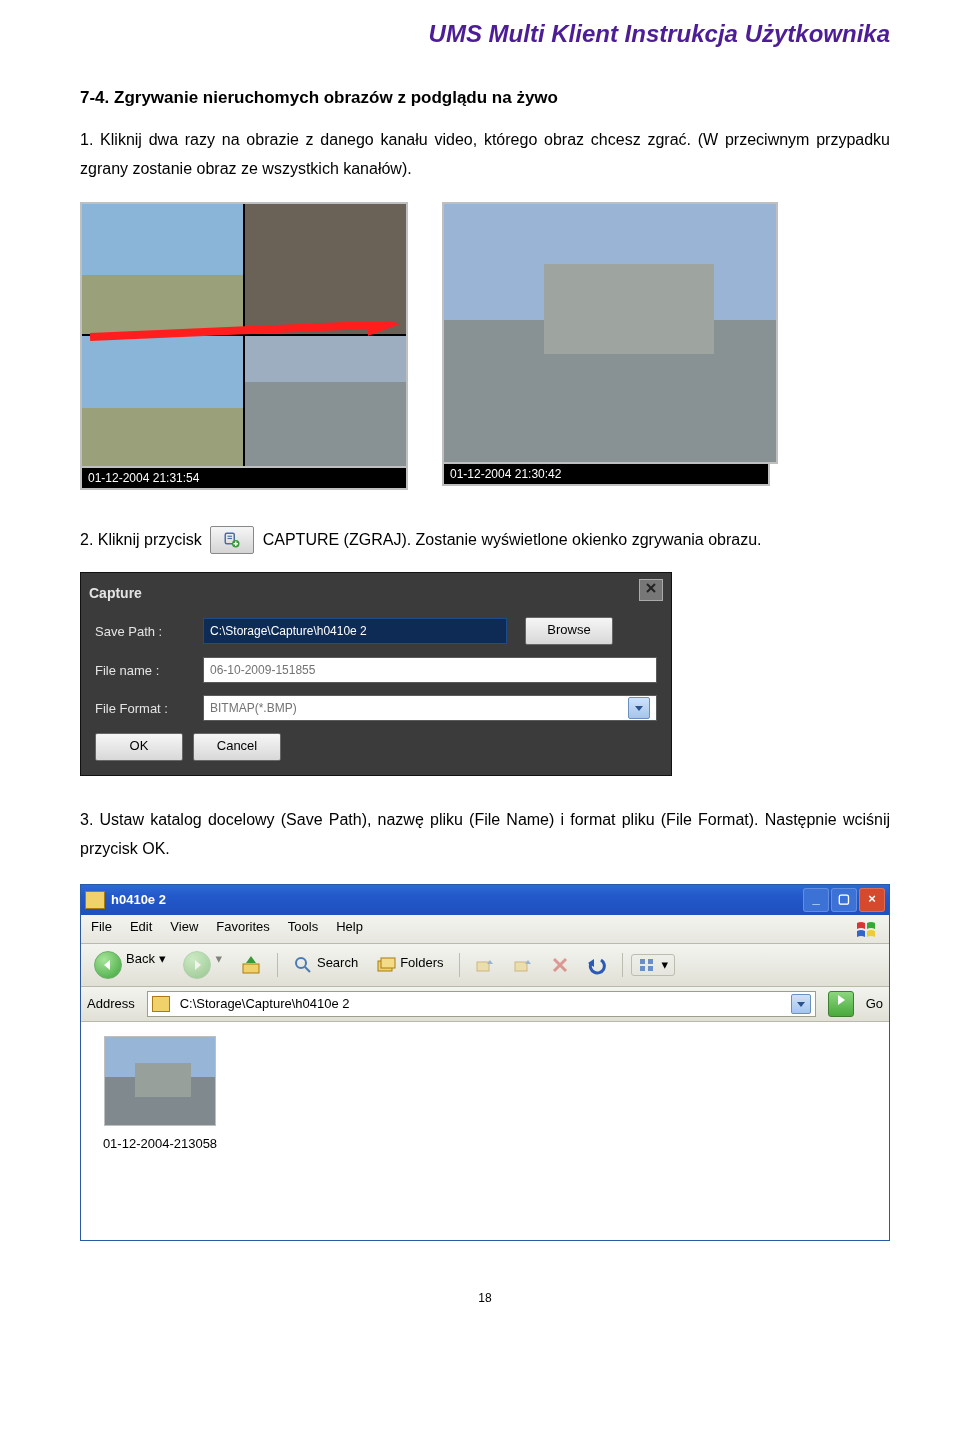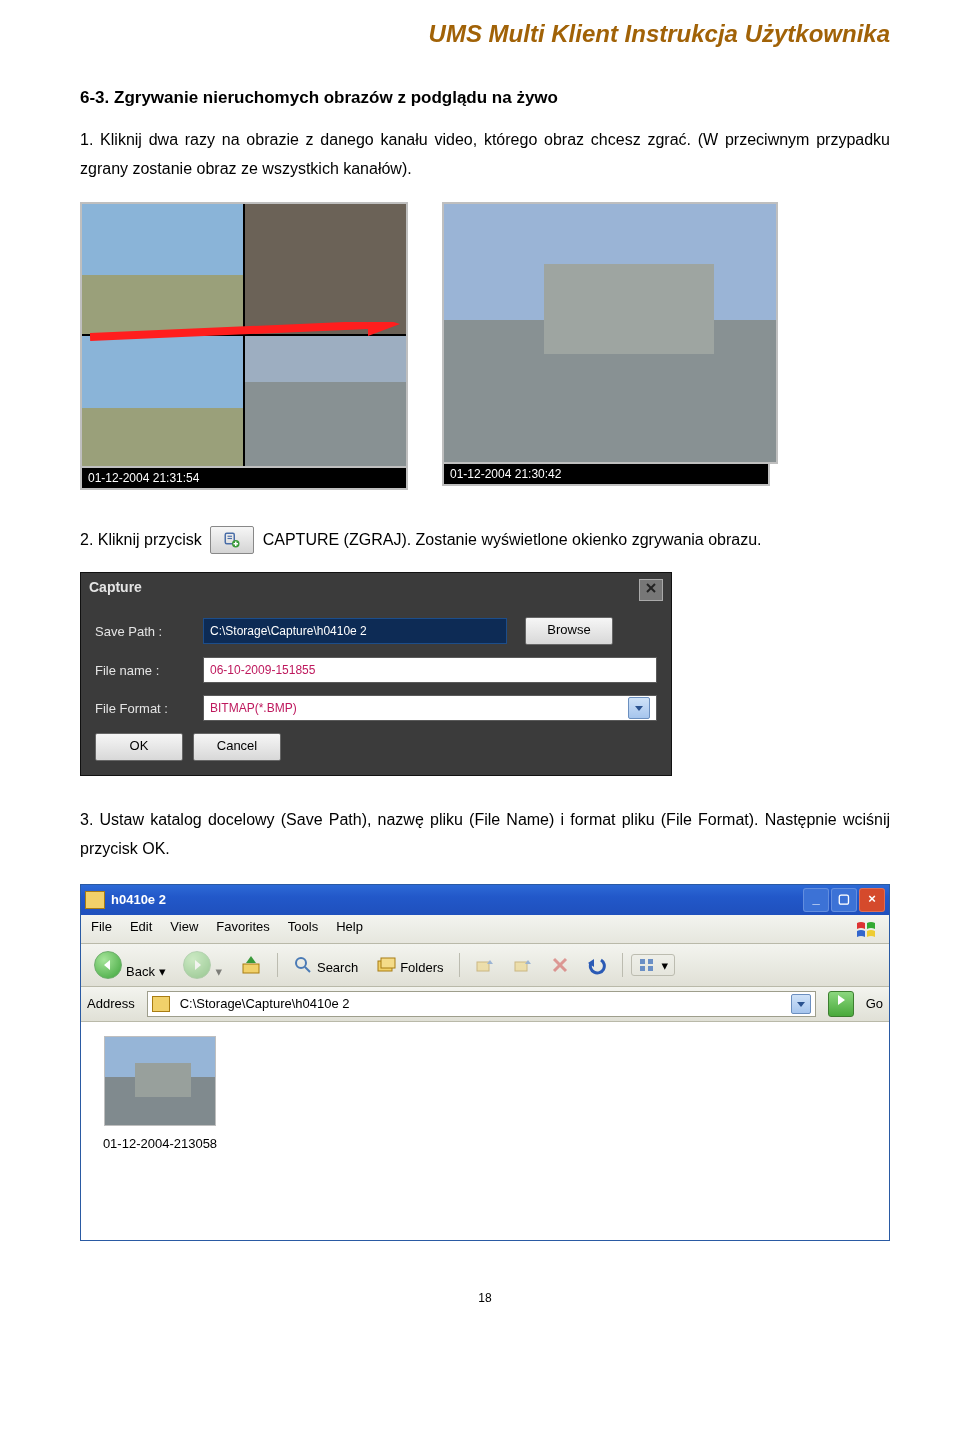--- a/index.html
+++ b/index.html
@@ -11,21 +11,21 @@
     color: #000;
     width: 960px;
   }
   .page {
     padding: 20px 70px 40px 80px;
   }
   .header-title {
     font-style: italic;
     font-weight: bold;
     font-size: 24px;
-    color: #a16207;
+    color: #4c1d95;
     text-align: right;
     margin-bottom: 40px;
     font-family: Verdana, Arial, sans-serif;
   }
   .section-heading {
     font-weight: bold;
     margin-bottom: 18px;
     font-size: 17px;
   }
   .body-text {
@@ -112,37 +112,38 @@
     margin: 0 0 30px 0;
     color: #e4e4e4;
     font-size: 13px;
   }
   .dlg-title {
     display: flex;
     justify-content: space-between;
     padding: 6px 8px;
     font-weight: bold;
     font-size: 14px;
+    align-items: flex-end;
   }
   .dlg-close {
     width: 22px;
     height: 20px;
     background: #777;
     border: 1px solid #aaa;
     text-align: center;
     line-height: 18px;
   }
   .dlg-body { padding: 10px 14px 14px 14px; }
   .dlg-row { display: flex; align-items: center; margin-bottom: 12px; gap: 18px; }
   .dlg-label { width: 90px; }
   .dlg-input {
     flex: 1;
     height: 24px;
     background: #fff;
-    color: #be185d;
+    color: #737373;
     border: 1px solid #5a5a5a;
     padding: 0 6px;
     line-height: 24px;
     font-size: 12px;
     display: flex;
     align-items: center;
     justify-content: space-between;
   }
   .dlg-browse, .dlg-okcancel {
     width: 86px;
@@ -187,21 +188,21 @@
     background: #f1d16a;
     border: 1px solid #a87c12;
     margin-right: 6px;
   }
   .expl-winbtns { margin-left: auto; display: flex; gap: 2px; }
   .winbtn { width: 24px; height: 22px; border:1px solid #fff3; background:#3c72d6; color:#fff; text-align:center; line-height:20px; font-weight:bold; border-radius:3px;}
   .winbtn.close { background:#d54a2c; }
   .expl-menu { background: linear-gradient(#f3f4ef,#e6e6de); display:flex; gap:18px; padding:4px 10px; border-bottom:1px solid #b9b9a9;}
   .expl-logo { margin-left:auto; width:24px; height:20px; }
   .expl-toolbar { background: linear-gradient(#f3f4ef,#e0e0d6); display:flex; align-items:center; gap:4px; padding:4px 6px; border-bottom:1px solid #b9b9a9;}
-  .tb-btn { display:inline-flex; align-items:flex-end; gap:4px; padding:2px 6px; border:1px solid transparent; border-radius:3px;}
+  .tb-btn { display:inline-flex; align-items:flex-start; gap:4px; padding:2px 6px; border:1px solid transparent; border-radius:3px;}
   .disabled { opacity:.45; }
   .round { width:26px; height:26px; border-radius:50%; display:flex; align-items:center; justify-content:center; border:1px solid #6fae6d;}
   .round.back { background: radial-gradient(circle at 35% 30%, #a6e59a, #3da43a);}
   .round.fwd { background: radial-gradient(circle at 35% 30%, #a6e59a, #3da43a);}
   .sep { width:1px; height:24px; background:#bcbcb0; margin:0 4px;}
   .expl-addr { background: linear-gradient(#f3f4ef,#e0e0d6); display:flex; align-items:center; padding:4px 6px; gap:12px; border-bottom:1px solid #b9b9a9;}
   .addr-input { flex:1; height:24px; background:#fff; border:1px solid #9e9e8c; display:flex; align-items:center; padding:0 4px; gap:4px;}
   .go-btn { width:24px; height:24px; background: linear-gradient(#8bd77e,#49a93b); border:1px solid #3d7e30; border-radius:3px; color:#fff; text-align:center; line-height:22px;}
   .expl-body { height:190px; background:#fff; padding:14px;}
   .thumb-wrap { width:130px; text-align:center;}
@@ -215,21 +216,21 @@
   .thumb-bldg {position:absolute; top:26px; left:30px; width:56px; height:34px; background:#98a09c;}
   .page-num { text-align:center; margin-top:50px; font-size:12px;}
   .chev svg{width:10px;height:10px;}
 </style>
 </head>
 <body>
 
 <div class="page">
   <div class="header-title">UMS Multi Klient Instrukcja Użytkownika</div>
 
-  <div class="section-heading">6-3. Zgrywanie nieruchomych obrazów z podglądu na żywo</div>
+  <div class="section-heading">7-4. Zgrywanie nieruchomych obrazów z podglądu na żywo</div>
 
   <div class="body-text">1. Kliknij dwa razy na obrazie z danego kanału video, którego obraz chcesz zgrać. (W przeciwnym przypadku zgrany zostanie obraz ze wszystkich kanałów).</div>
 
   <div class="cam-row" style="position:relative;">
     <div class="cam-block">
       <div class="cam-grid">
         <div class="cam-cell sky"></div>
         <div class="cam-cell interior"></div>
         <div class="cam-cell sky"></div>
         <div class="cam-cell parkinglot"></div>

